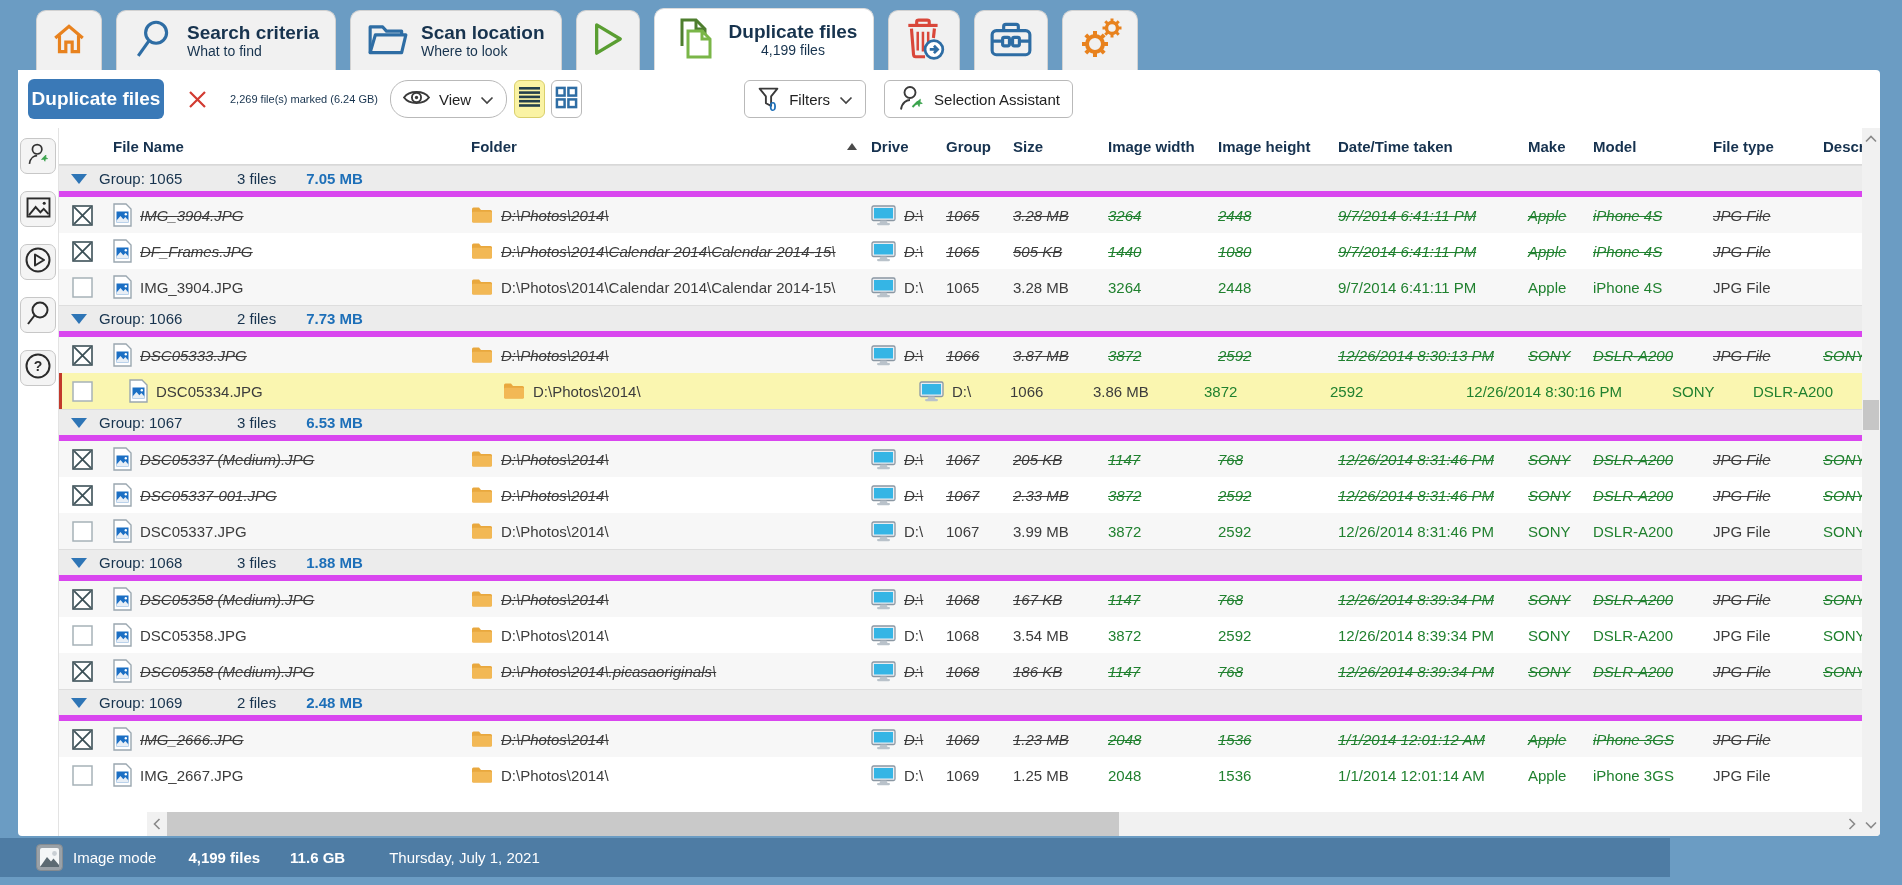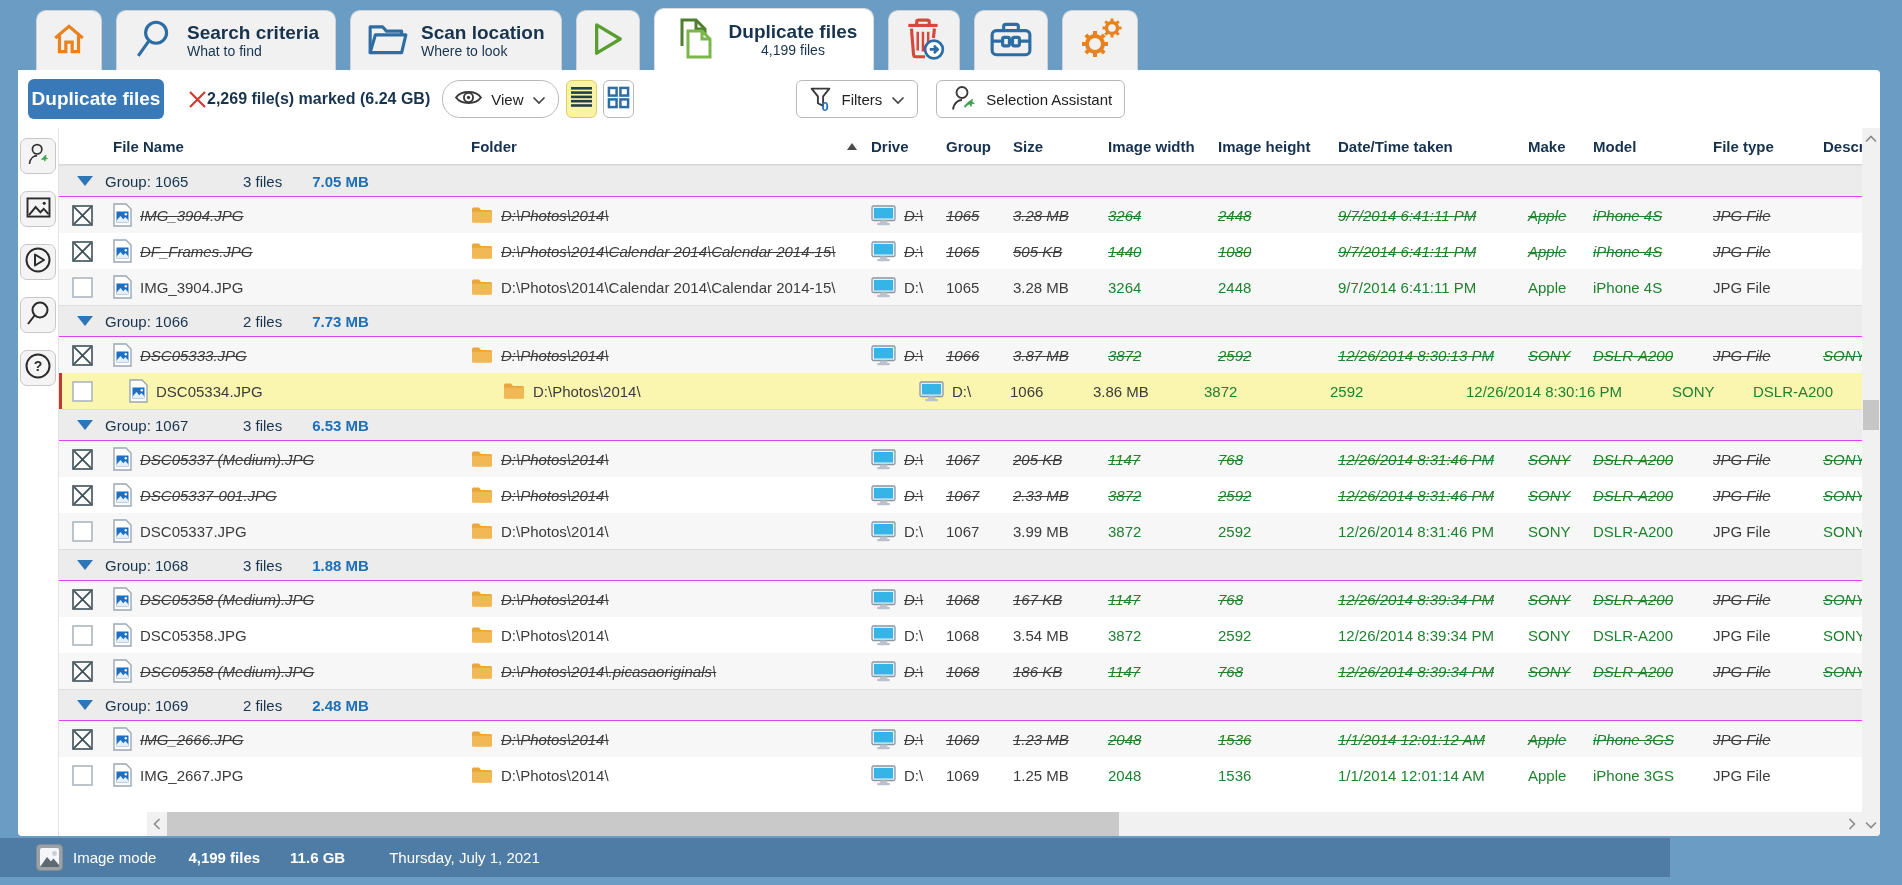--- a/index.html
+++ b/index.html
@@ -20,21 +20,21 @@
   .tab-sub{font-size:14px;color:#17334e;}
   .tab.active .tab-sub{text-align:center;}
   
   .panel{position:absolute;left:18px;top:70px;width:1862px;height:766px;background:#fff;
          border-radius:0 4px 4px 4px;display:flex;flex-direction:column;overflow:hidden;}
   
   .toolbar{height:58px;display:flex;align-items:center;padding-left:10px;flex:0 0 auto;}
   .mode-btn{width:136px;height:40px;background:#3a79b7;border-radius:6px;color:#fff;
             font-size:19px;font-weight:bold;display:flex;align-items:center;justify-content:center;}
   .red-x{margin-left:24px;display:flex;align-items:center;}
-  .marked-summary{margin-left:0;font-size:16px;font-weight:bold;color:#17334e;}
+  .marked-summary{margin-left:23px;font-size:11px;font-weight:normal;color:#17334e;}
   .tbtn{height:38px;background:#fff;border:1px solid #b9b9b9;border-radius:6px;display:flex;
         align-items:center;gap:9px;padding:0 12px;font-size:15px;color:#222;box-sizing:border-box;}
   .tbtn.sq{width:31px;padding:0;justify-content:center;}
   .tbtn.sq.sel{background:#faf3a4;border-color:#d9cf6c;}
   .btn-view{margin-left:12px;border-radius:18px;}
   .btn-list{margin-left:7px;}
   .btn-grid{margin-left:6px;}
   .btn-filters{margin-left:162px;position:relative;}
   .filters-count{position:absolute;left:24px;top:18px;color:#1d6fb8;font-weight:bold;font-size:13px;}
   .btn-sa{margin-left:18px;}
@@ -46,22 +46,22 @@
         display:flex;align-items:center;justify-content:center;}
   .table-area{flex:1;display:flex;flex-direction:column;border-left:1px solid #e3e3e3;overflow:hidden;}
   .grid{display:grid;grid-template-columns:48px 358px 400px 75px 67px 95px 110px 120px 190px 65px 120px 110px 1fr;
         align-items:center;}
   .thead{height:36px;flex:0 0 auto;border-bottom:1px solid #d8d8d8;}
   .hcell{font-size:15px;font-weight:600;color:#16324f;padding-left:6px;white-space:nowrap;overflow:hidden;}
   .hcell.folder-h{display:flex;align-items:center;justify-content:space-between;padding-right:8px;}
   .sortup{width:0;height:0;border-left:5px solid transparent;border-right:5px solid transparent;
           border-bottom:7px solid #4a4a4a;}
   .tbody{flex:1;overflow:hidden;}
-  .group-bar{height:32px;background:#ececec;border-top:1px solid #dedede;border-bottom:1px solid #d946ef;
-             display:flex;align-items:center;font-size:15px;color:#17334e;padding-left:18px;box-sizing:border-box;}
+  .group-bar{height:32px;background:#ececec;border-top:1px solid #dedede;border-bottom:6px solid #d946ef;
+             display:flex;align-items:center;font-size:15px;color:#17334e;padding-left:12px;box-sizing:border-box;}
   .tri{width:0;height:0;border-left:8px solid transparent;border-right:8px solid transparent;
        border-top:10px solid #2e75b6;margin-right:12px;}
   .g-label{min-width:110px;}
   .g-files{margin-left:28px;}
   .group-size{margin-left:30px;color:#1d6fb8;font-weight:bold;}
   .row{height:36px;font-size:15px;color:#3c3c3c;background:#f7f7f7;position:relative;}
   .row.alt{background:#ffffff;}
   .row .cell{padding-left:6px;overflow:hidden;white-space:nowrap;height:100%;display:flex;align-items:center;gap:8px;}
   .row .cbcell{padding-left:13px;}
   .row .cell .ric{flex:0 0 auto;display:flex;}

